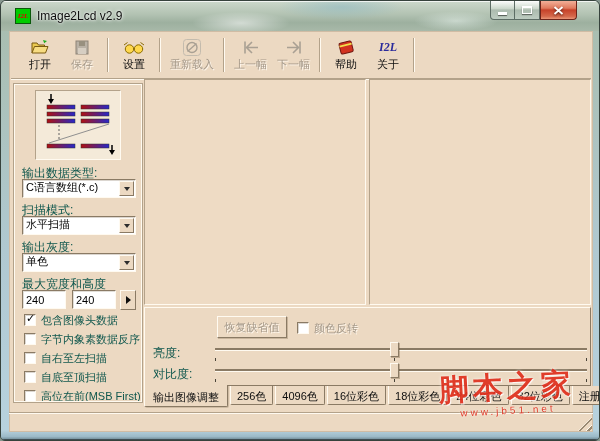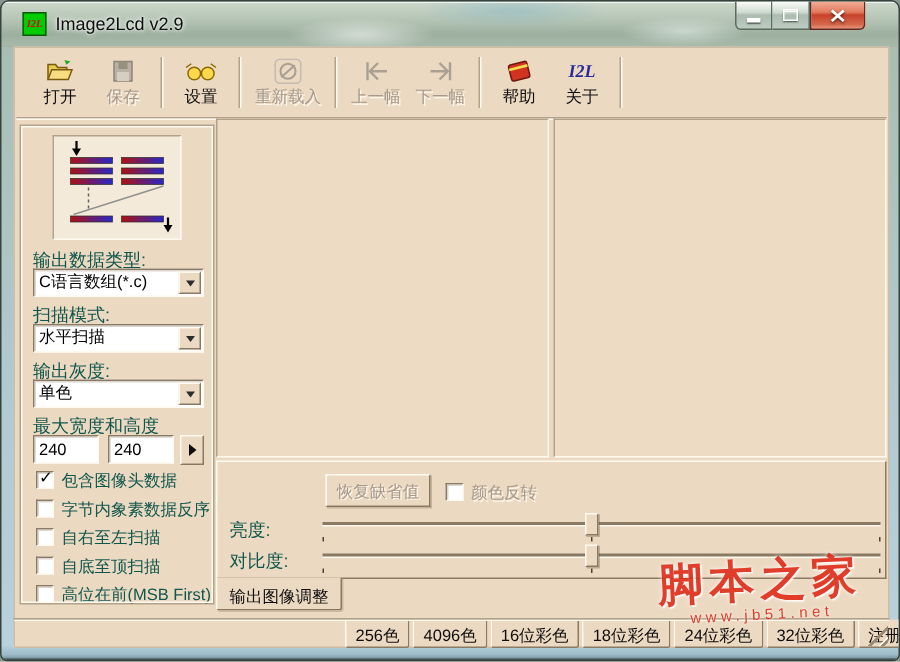--- a/index.html
+++ b/index.html
@@ -112,21 +112,21 @@
   .slider { position:absolute; left:70px; width:372px; height:19px; }
   .track { position:absolute; left:0; right:0; top:6px; height:2px; background:#8a7a64; box-shadow:0 1px 0 #fffaf0; }
   .thumb { position:absolute; top:0; width:9px; height:15px; margin-left:-4px; background:#ecd9c2; border:1px solid;
     border-color:#fffaf0 #8a7a64 #8a7a64 #fffaf0; box-shadow:1px 1px 0 rgba(90,70,40,.3); }
   .tick { position:absolute; top:16px; width:1px; height:3px; background:#4a4438; }
   .tick.l { left:0; } .tick.c { left:48%; } .tick.r { right:0; }
 
   .tabs { position:absolute; left:0; bottom:0; height:22px; display:flex; align-items:flex-start; }
   .tab { height:19px; padding:3px 6px 0; background:#ecd9c2; border:1px solid; white-space:nowrap;
     border-color:#d8c7ac #8a7a64 #8a7a64 #fffaf0; border-top:none; border-radius:0 0 2px 2px;
-    font-size:11px; color:#0e0e0e; margin-right:2px;margin-top:27px; }
+    font-size:11px; color:#0e0e0e; margin-right:2px; }
   .tab.active { position:relative; z-index:3; height:22px; padding:5px 8px 0; margin-top:-1px;
     box-shadow:1px 1px 0 rgba(90,70,40,.2); }
 
   
   .statusbar { position:absolute; left:0; top:381px; width:584px; height:20px;
     border-top:1px solid #b3a28a; box-shadow: inset 0 1px 0 #fffaf0; }
   .grip { position:absolute; right:1px; bottom:1px; width:14px; height:14px;
     background:repeating-linear-gradient(135deg, transparent 0 3px, #fffaf0 3px 4px, #9a8a72 4px 6px);
     clip-path:polygon(100% 0,100% 100%,0 100%); }
 

